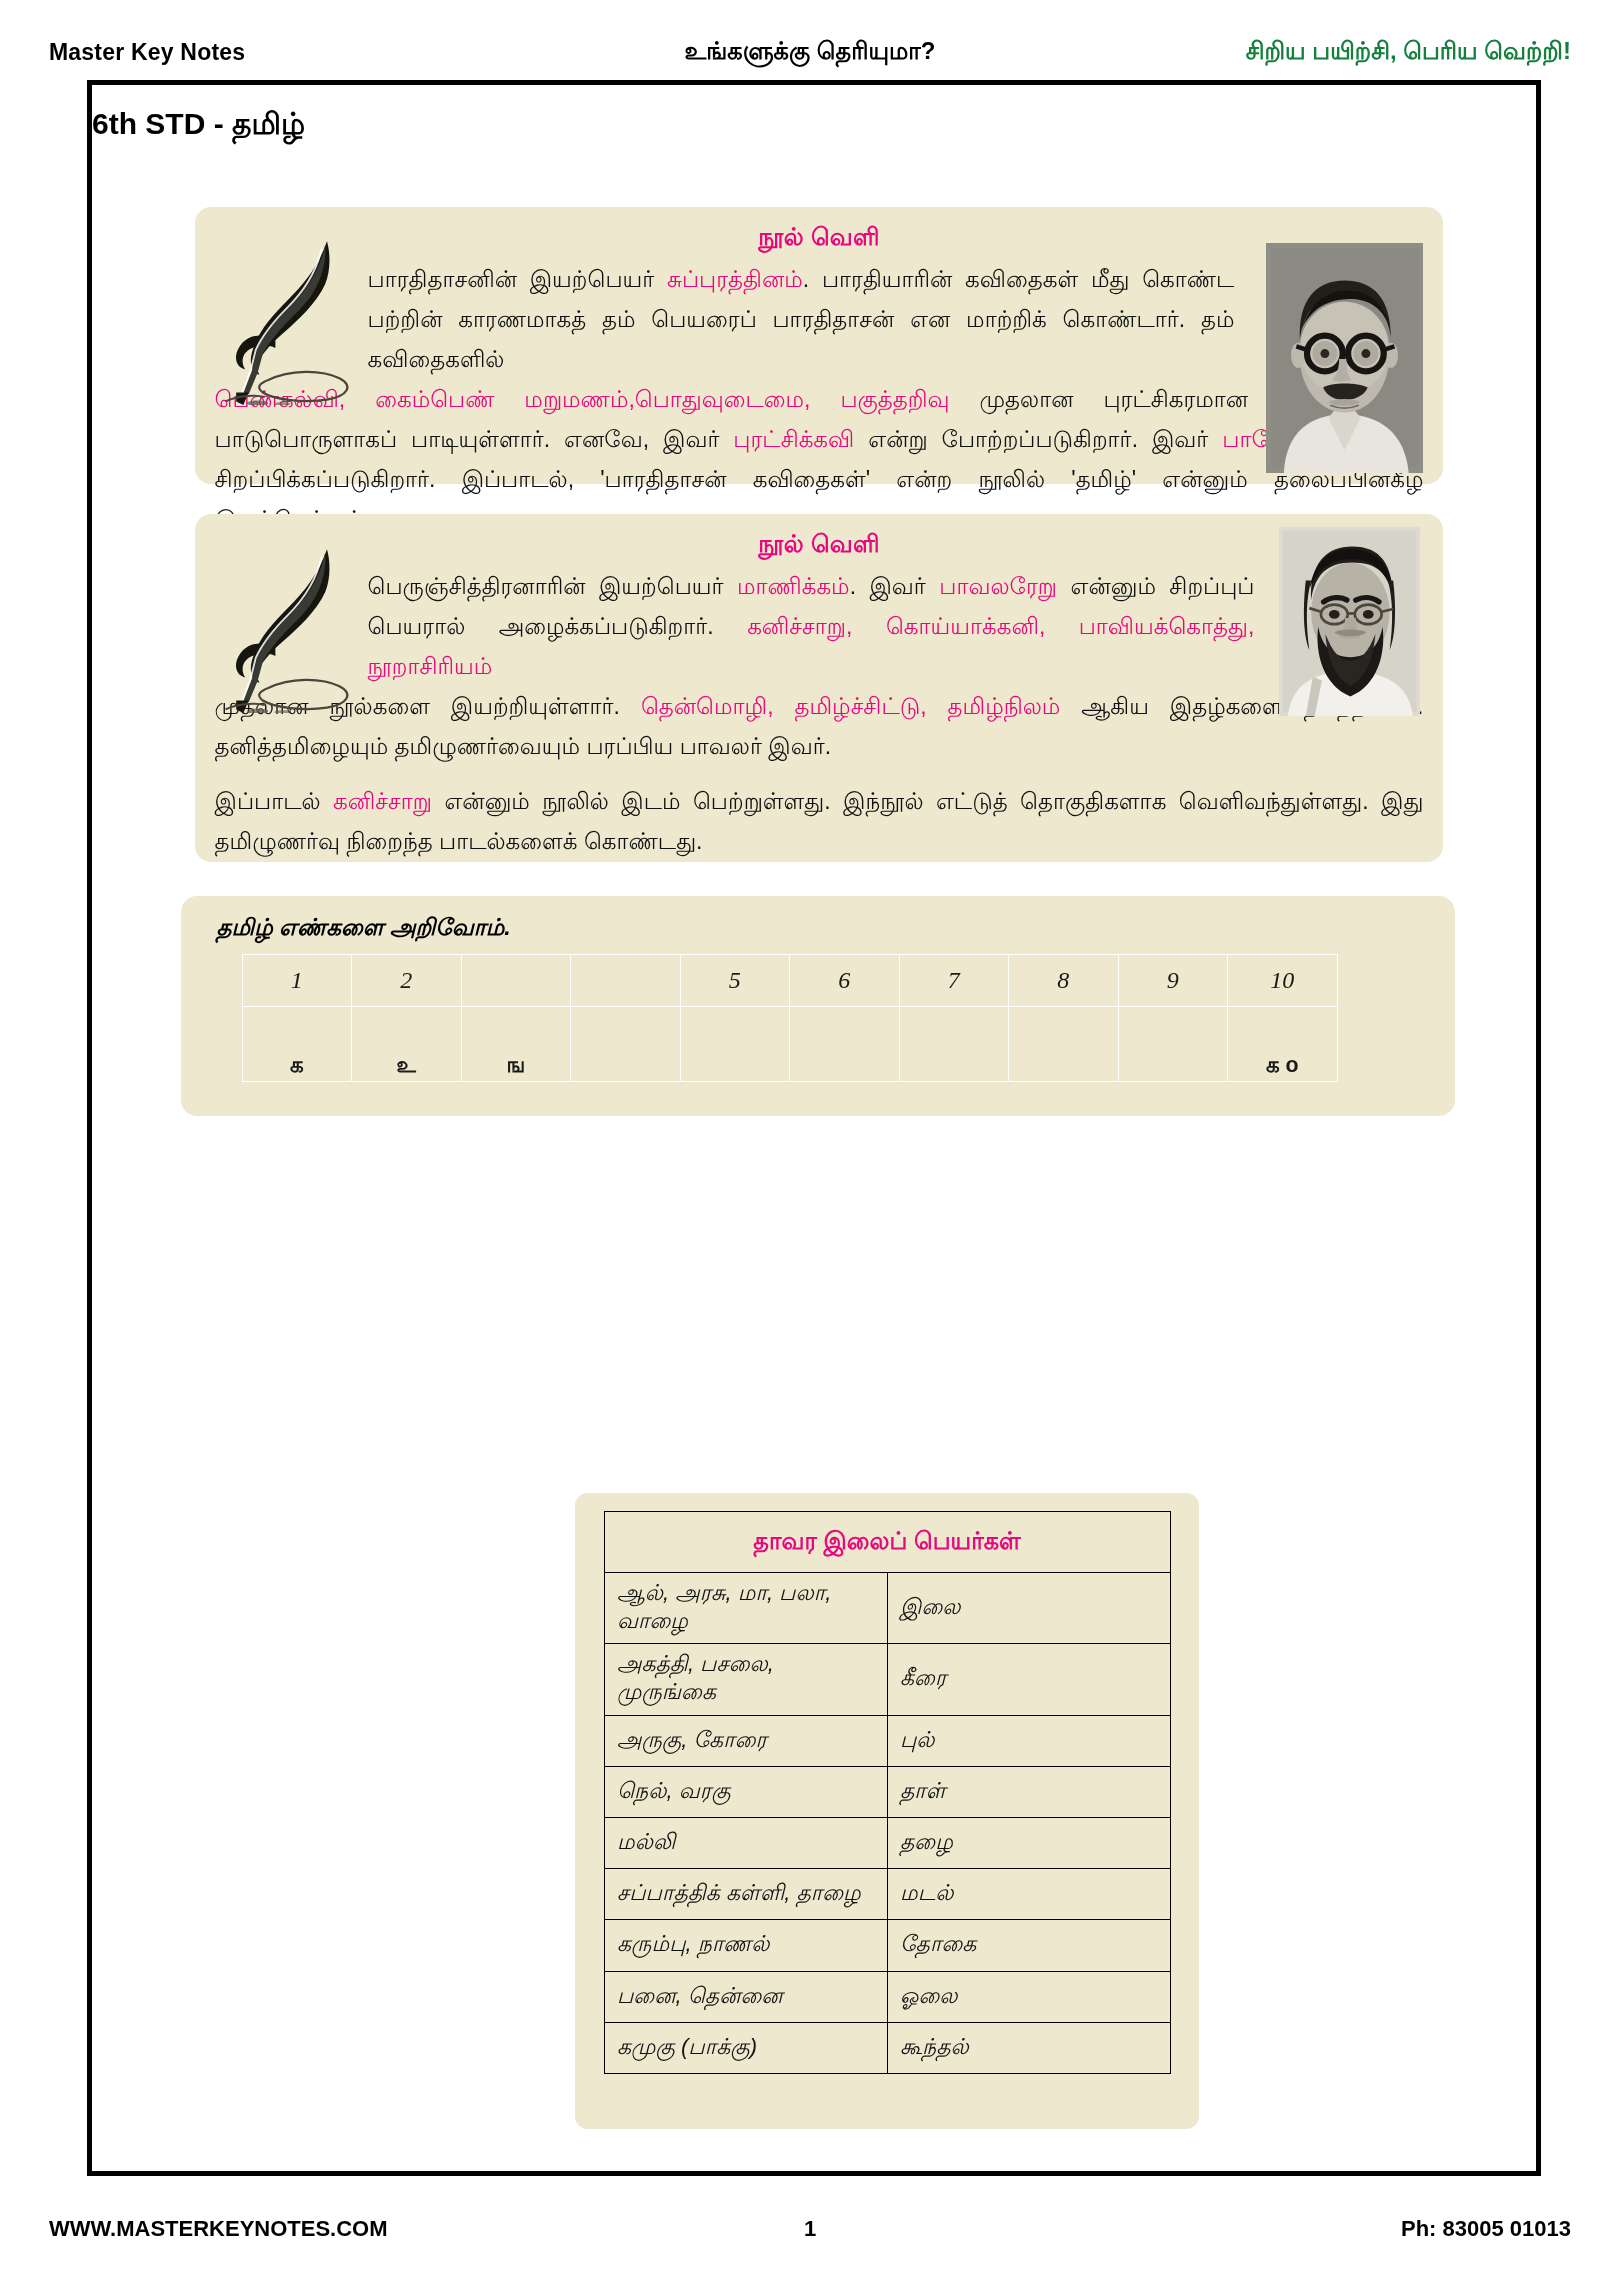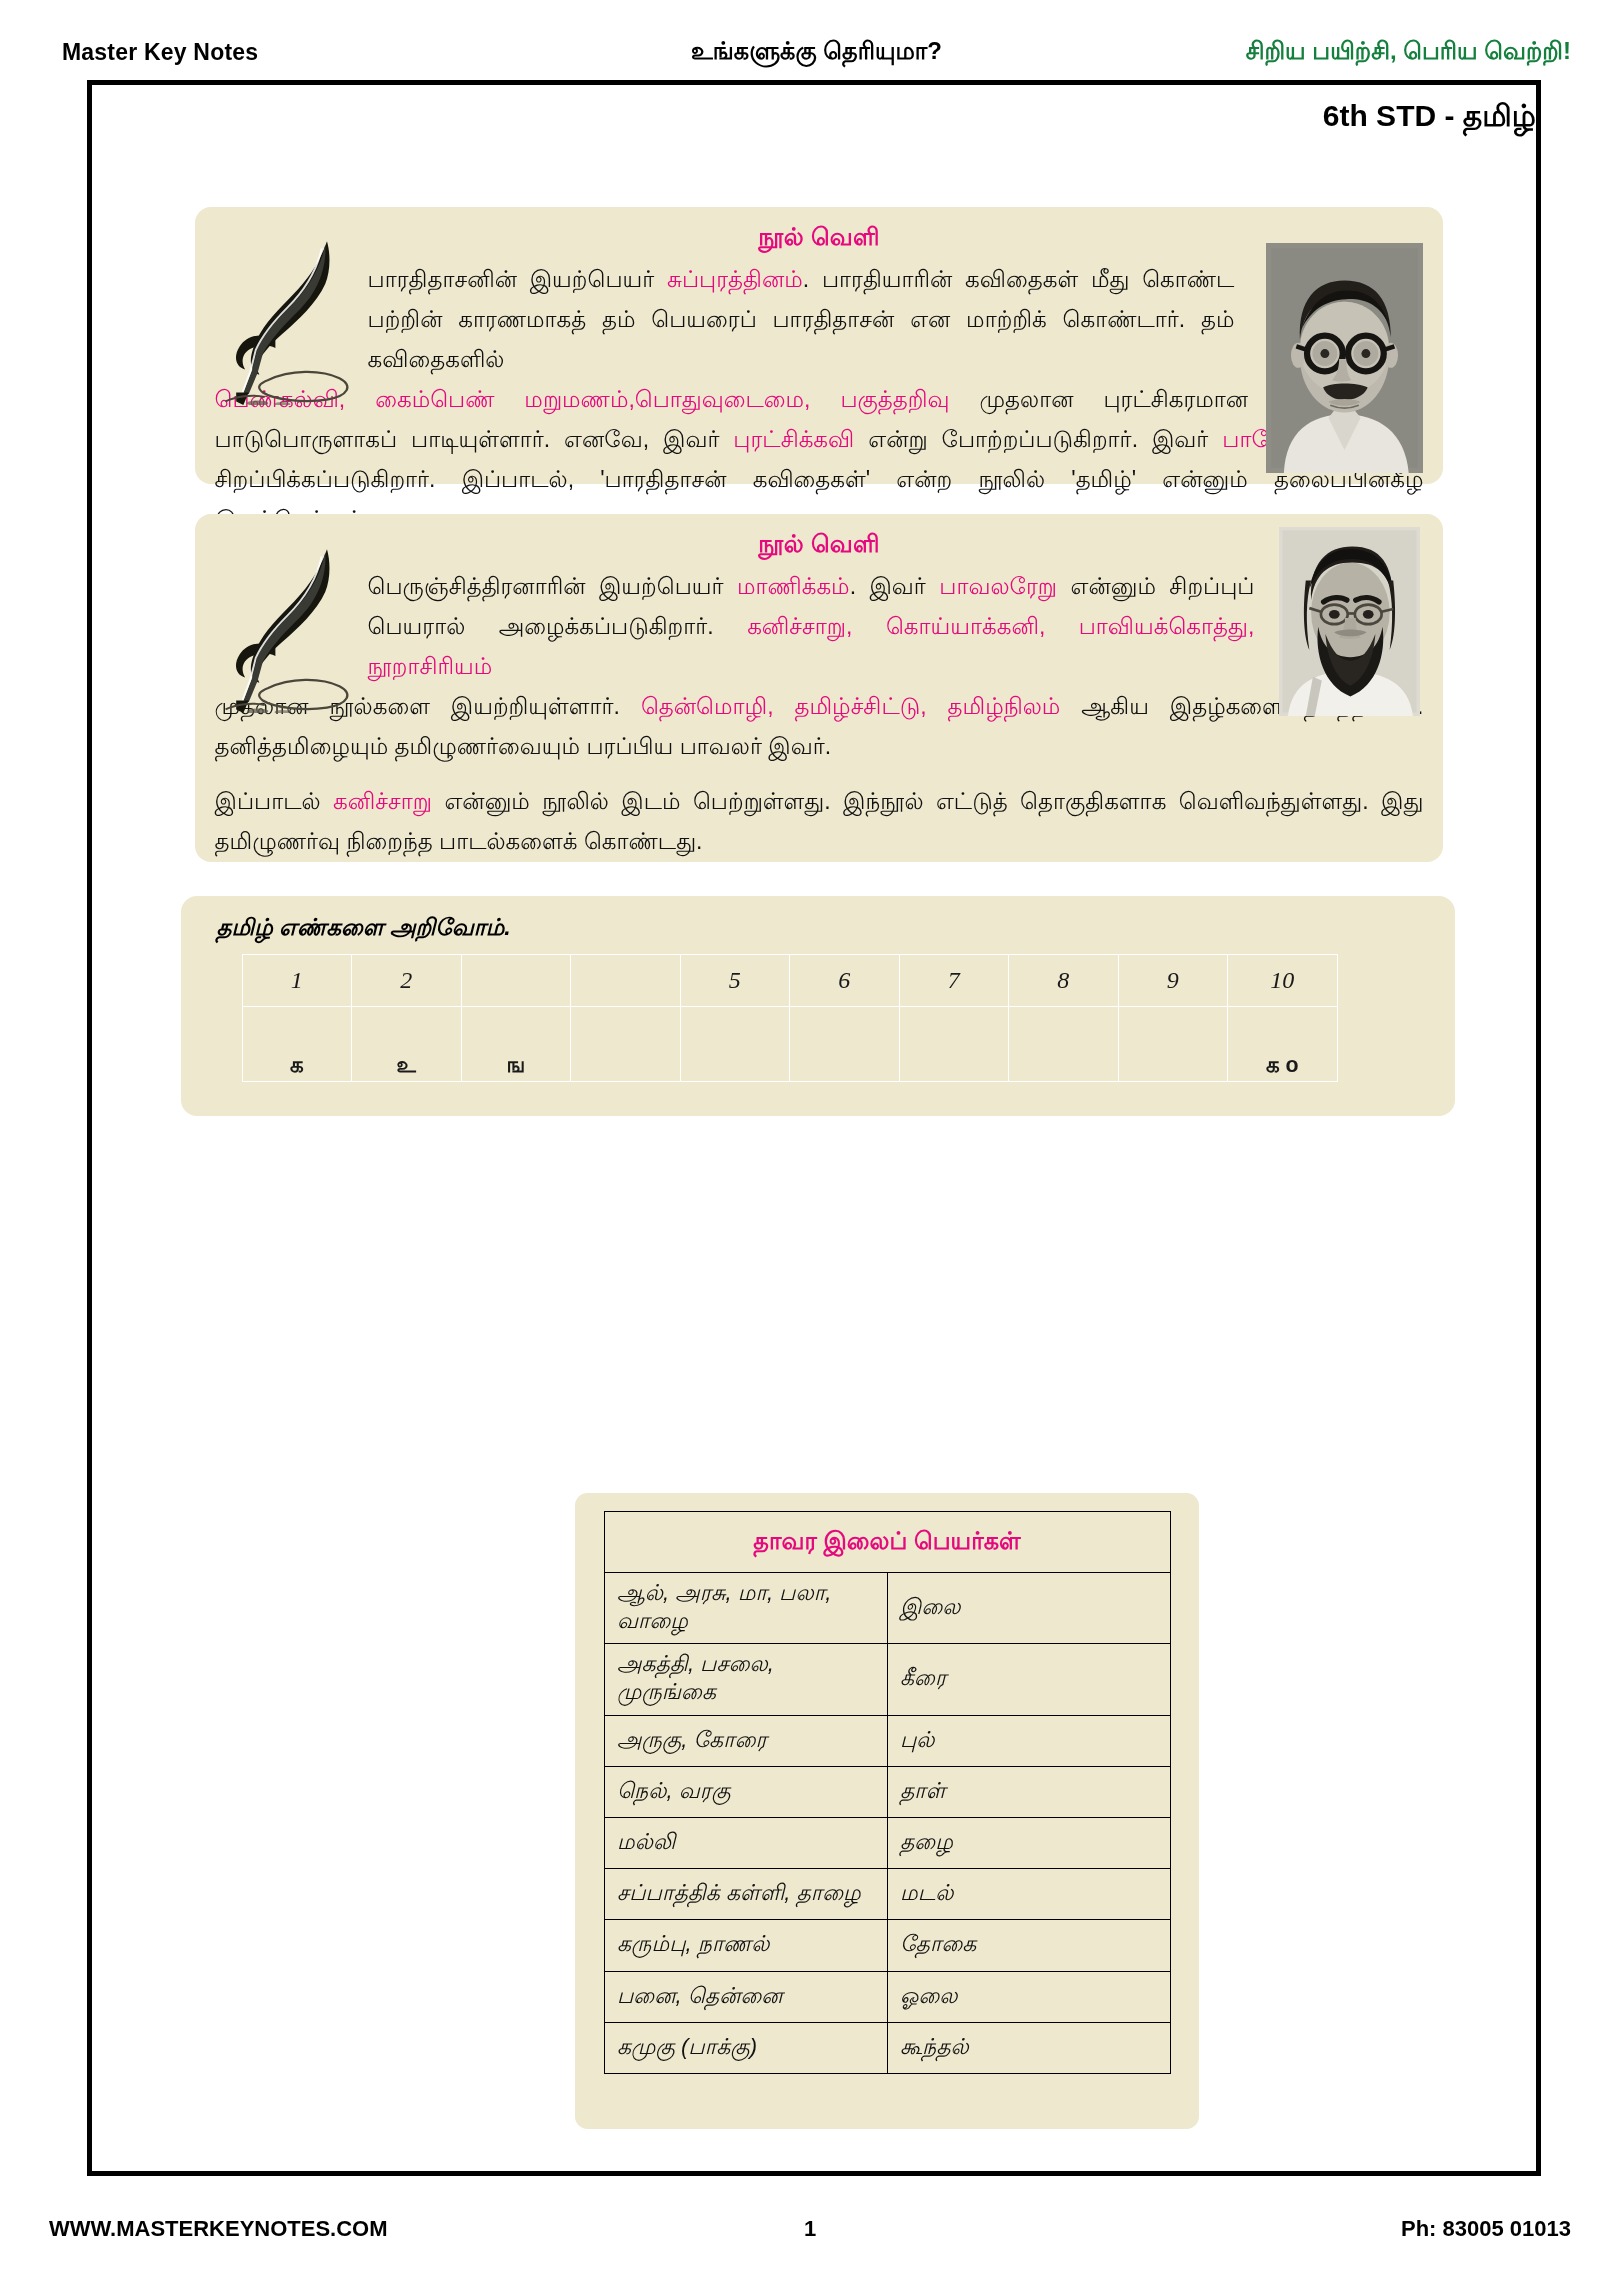--- a/index.html
+++ b/index.html
@@ -12,21 +12,21 @@
     height: 2292px;
     font-family: "Liberation Sans", "DejaVu Sans", sans-serif;
     position: relative;
     overflow: hidden;
   }
 
   
   .run-head {
     position: absolute;
     top: 34px;
-    left: 62px;
+    left: 49px;
     right: 49px;
     height: 37px;
     display: flex;
     align-items: center;
     justify-content: space-between;
   }
   .run-head .rh-left {
     font-size: 23px;
     font-weight: bold;
     color: #000;
@@ -54,25 +54,25 @@
     left: 87px;
     top: 80px;
     width: 1454px;
     height: 2096px;
     border: 5.3px solid #000;
     box-sizing: border-box;
     background: #fff;
   }
 
   .page-title {
-    text-align: right;
+    text-align: left;
     font-size: 30px;
     font-weight: bold;
     color: #000;
-    margin-top: 14px;
+    margin-top: 22px;
   }
 
   
   .card {
     background: #EDE8CE;
     border-radius: 16px;
     box-sizing: border-box;
   }
 
   

